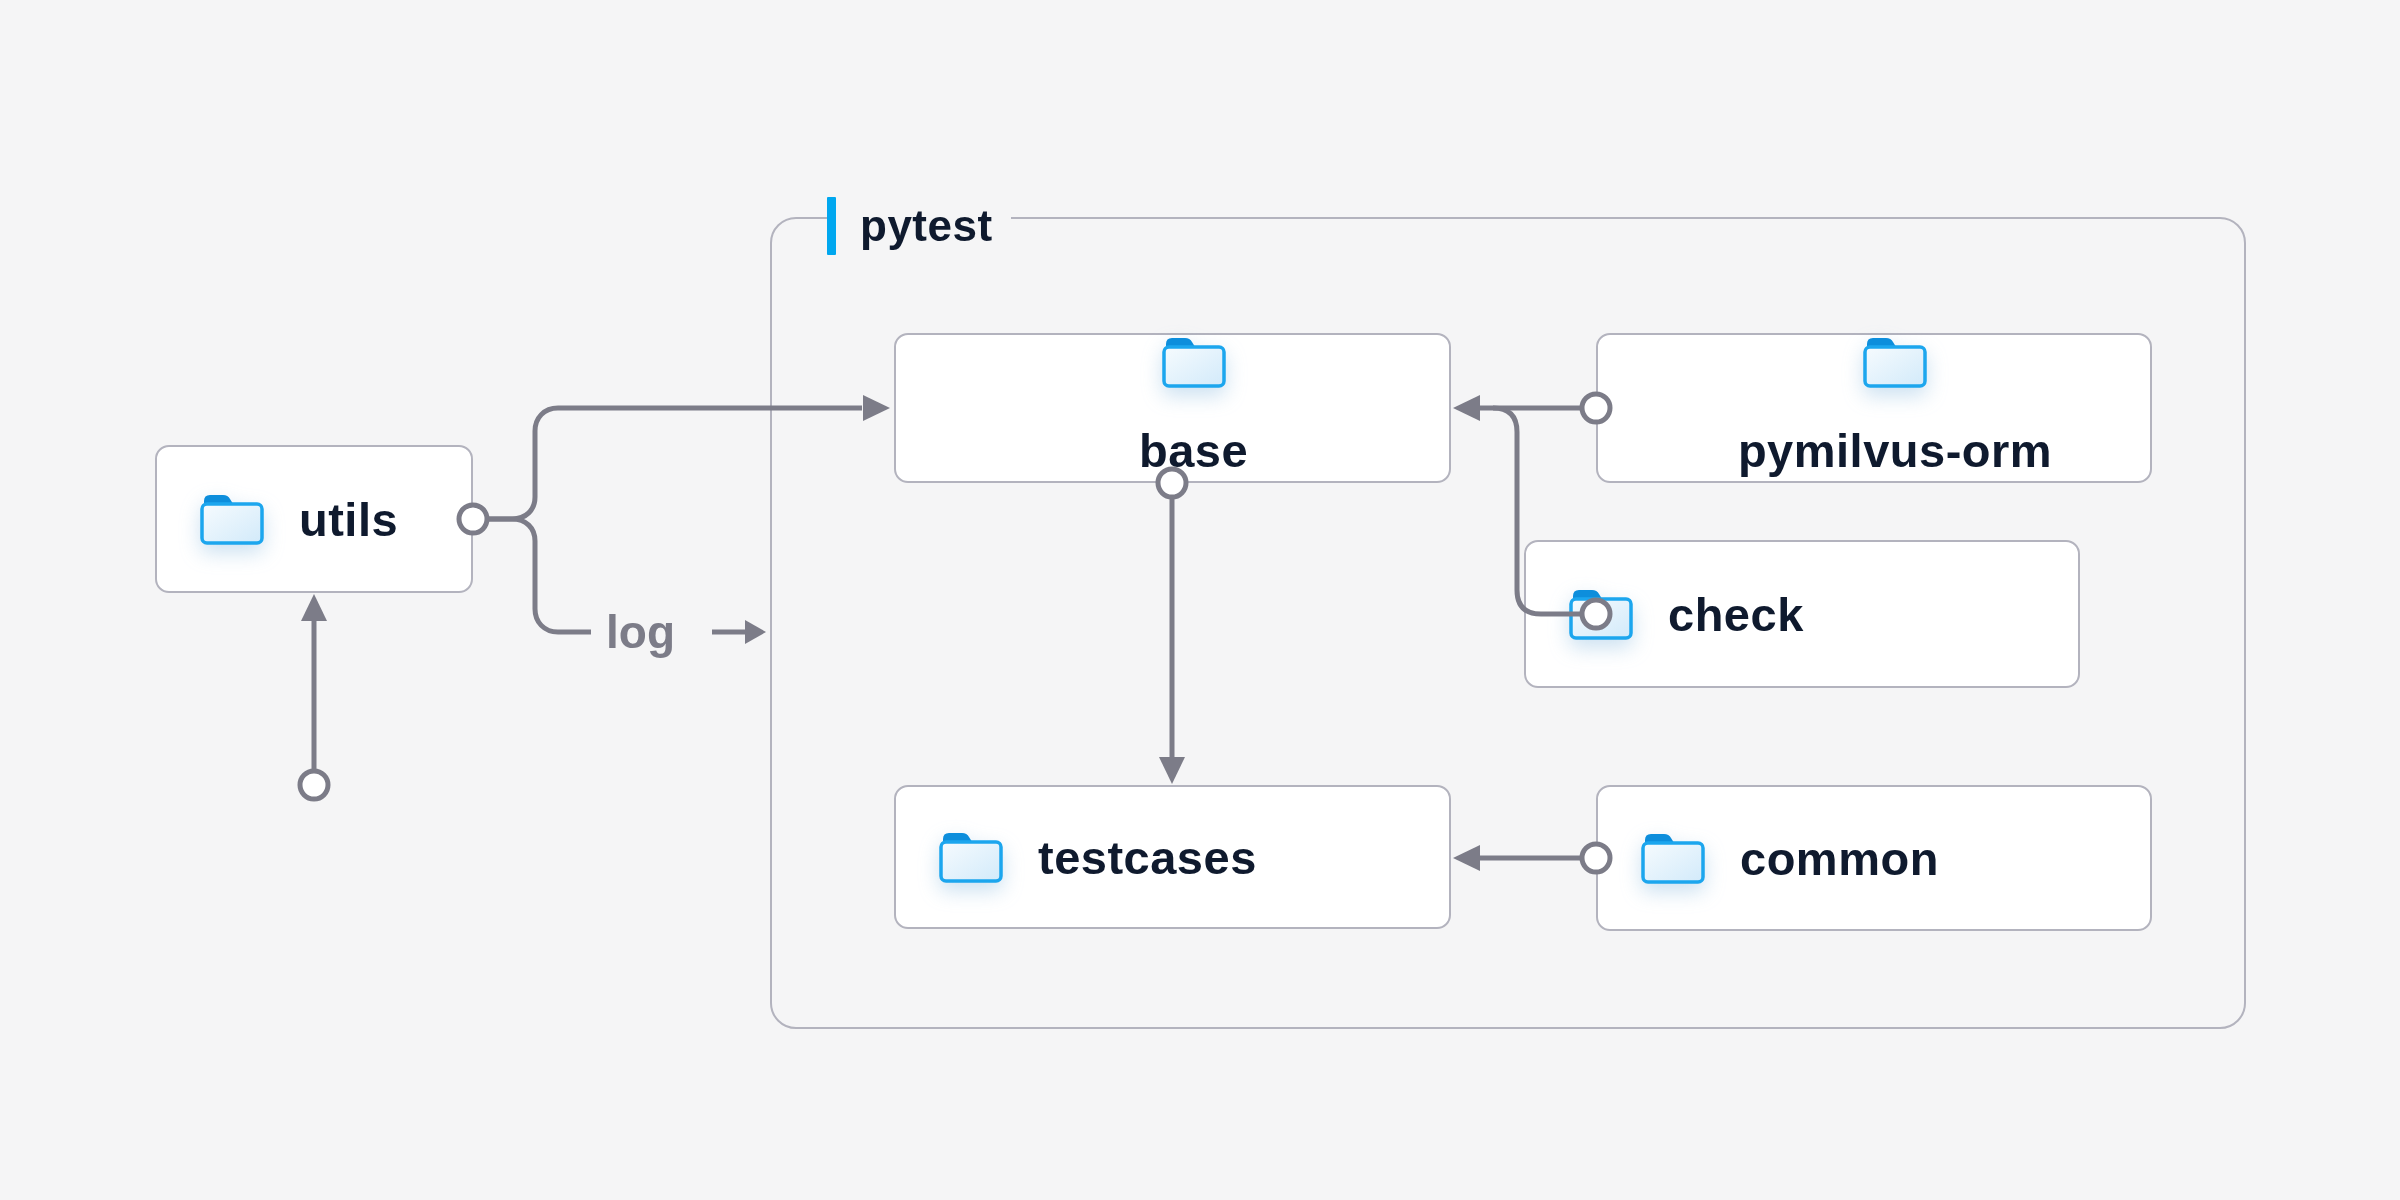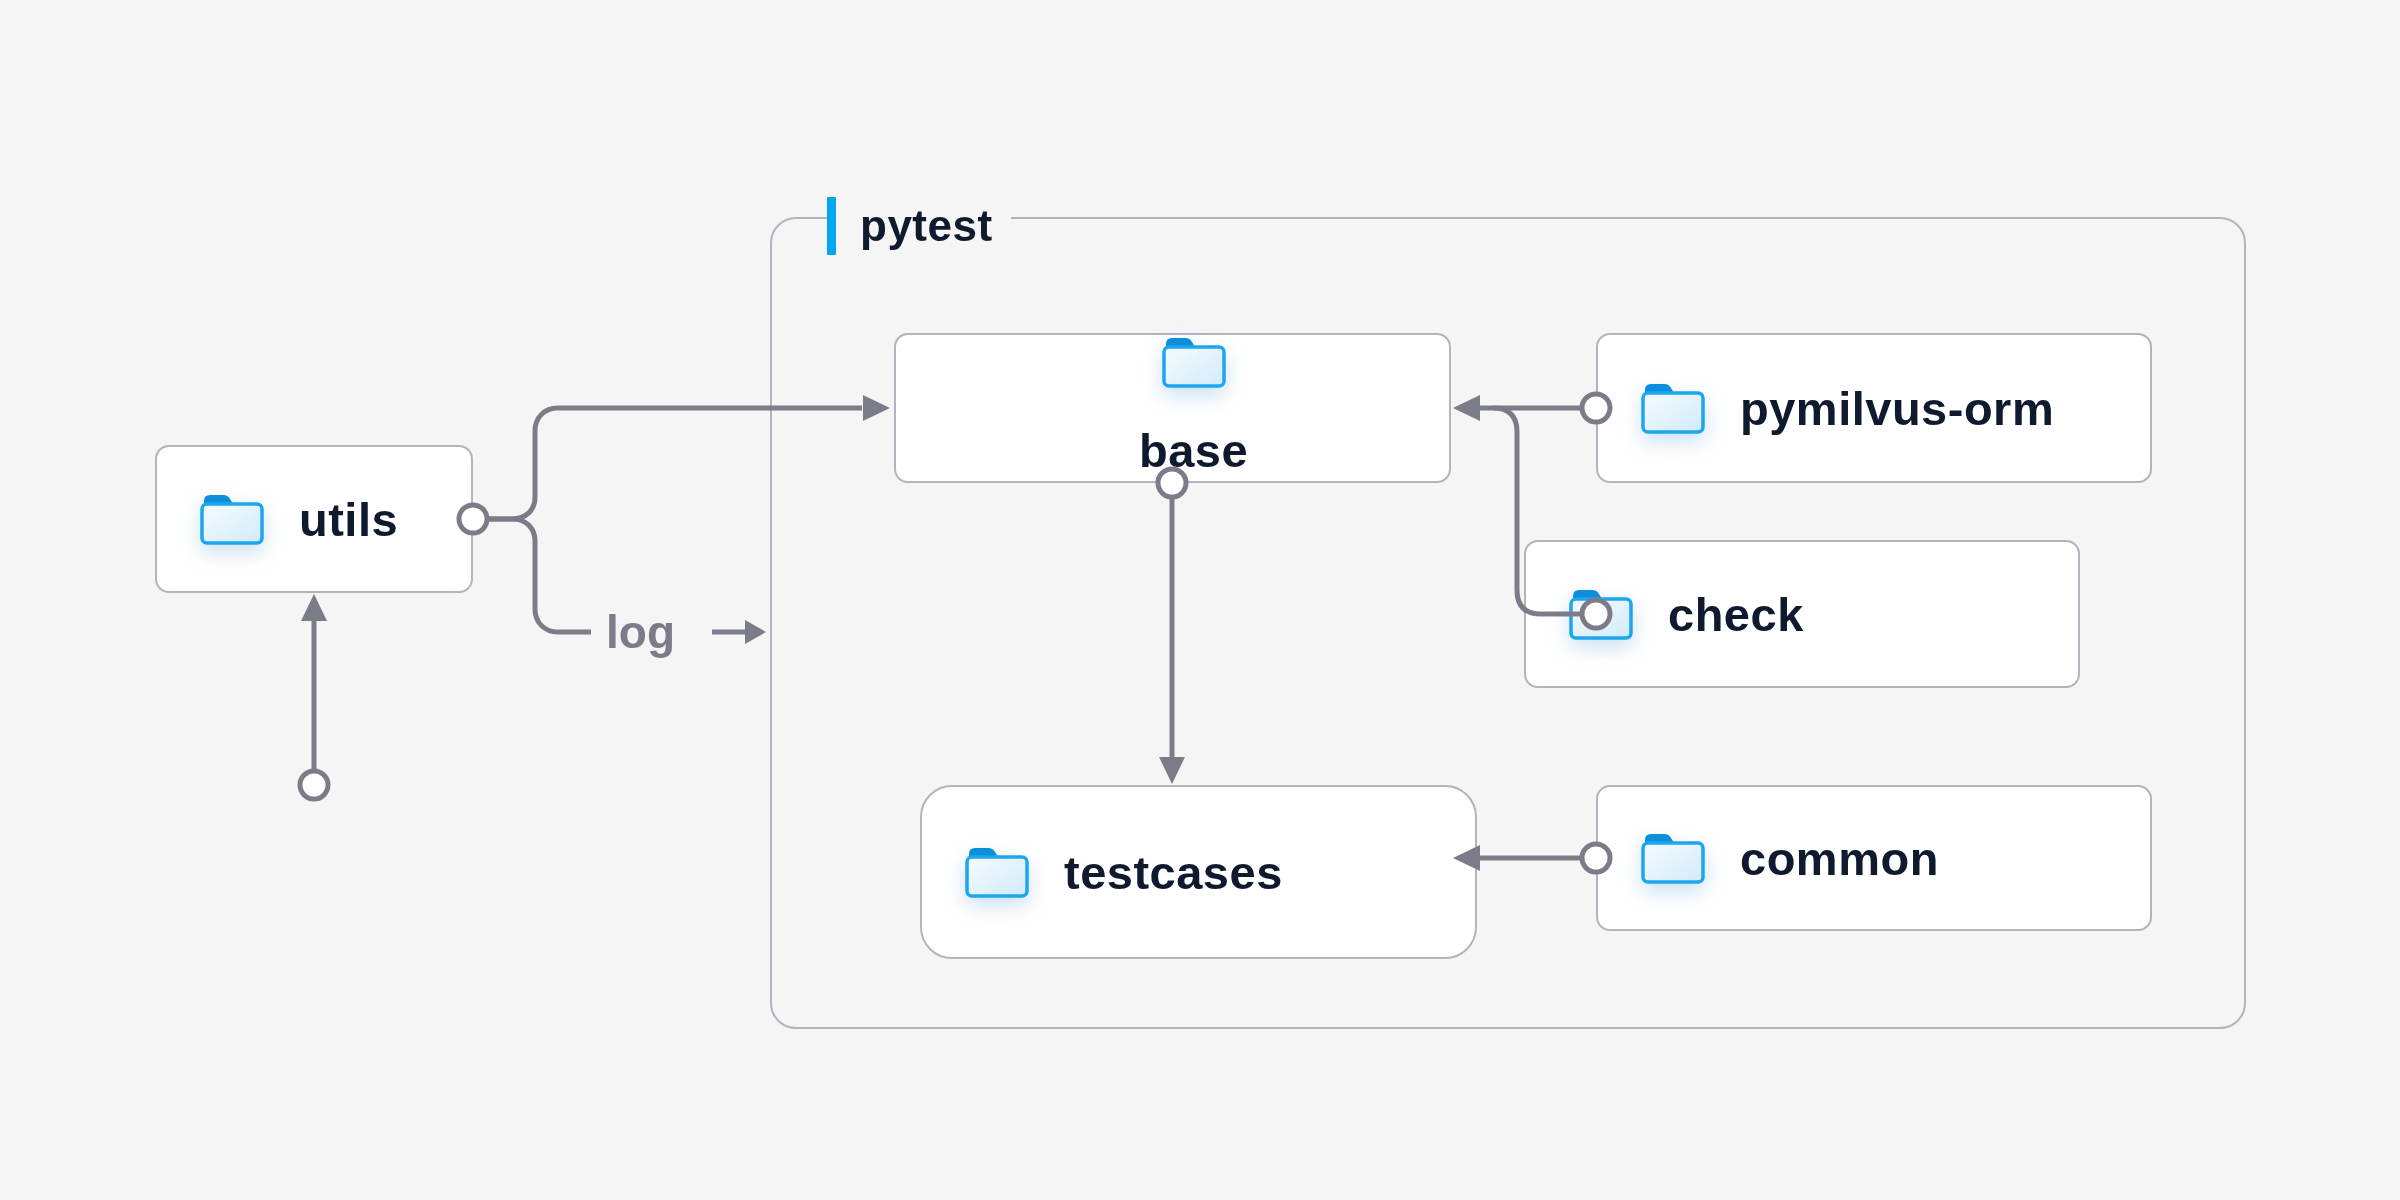--- a/index.html
+++ b/index.html
@@ -77,22 +77,22 @@
   .folder-svg {
     width: 66px;
     height: 54px;
     flex: 0 0 auto;
     filter: drop-shadow(0px 8px 10px rgba(110, 170, 215, 0.35));
   }
 
   #node-utils     { left: 155px;  top: 445px; width: 318px; height: 148px; }
   #node-config    { left: 155px;  top: 785px; width: 318px; height: 146px; }
   #node-base      { left: 894px;  top: 333px; width: 557px; height: 150px; flex-direction: column; }
-  #node-testcases { left: 920px;  top: 785px; width: 557px; height: 174px; border-radius: 32px; }
-  #node-pymilvus  { left: 1596px; top: 333px; width: 556px; height: 150px; }
+  #node-testcases { left: 894px;  top: 785px; width: 557px; height: 144px; }
+  #node-pymilvus  { left: 1596px; top: 333px; width: 556px; height: 150px; flex-direction: column; }
   #node-check     { left: 1524px; top: 540px; width: 556px; height: 148px; }
   #node-common    { left: 1596px; top: 785px; width: 556px; height: 146px; }
 
   
   .log-label {
     position: absolute;
     left: 606px;
     top: 604px;
     height: 56px;
     line-height: 56px;

